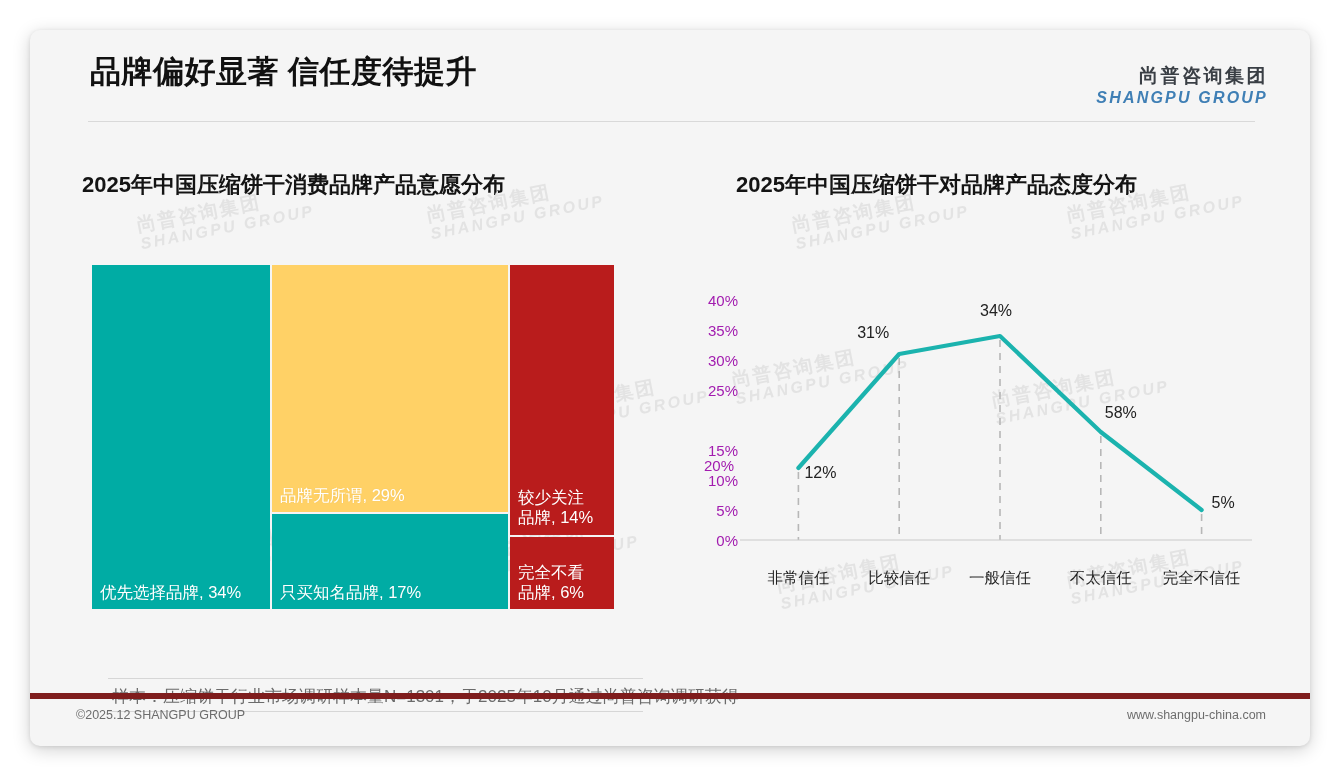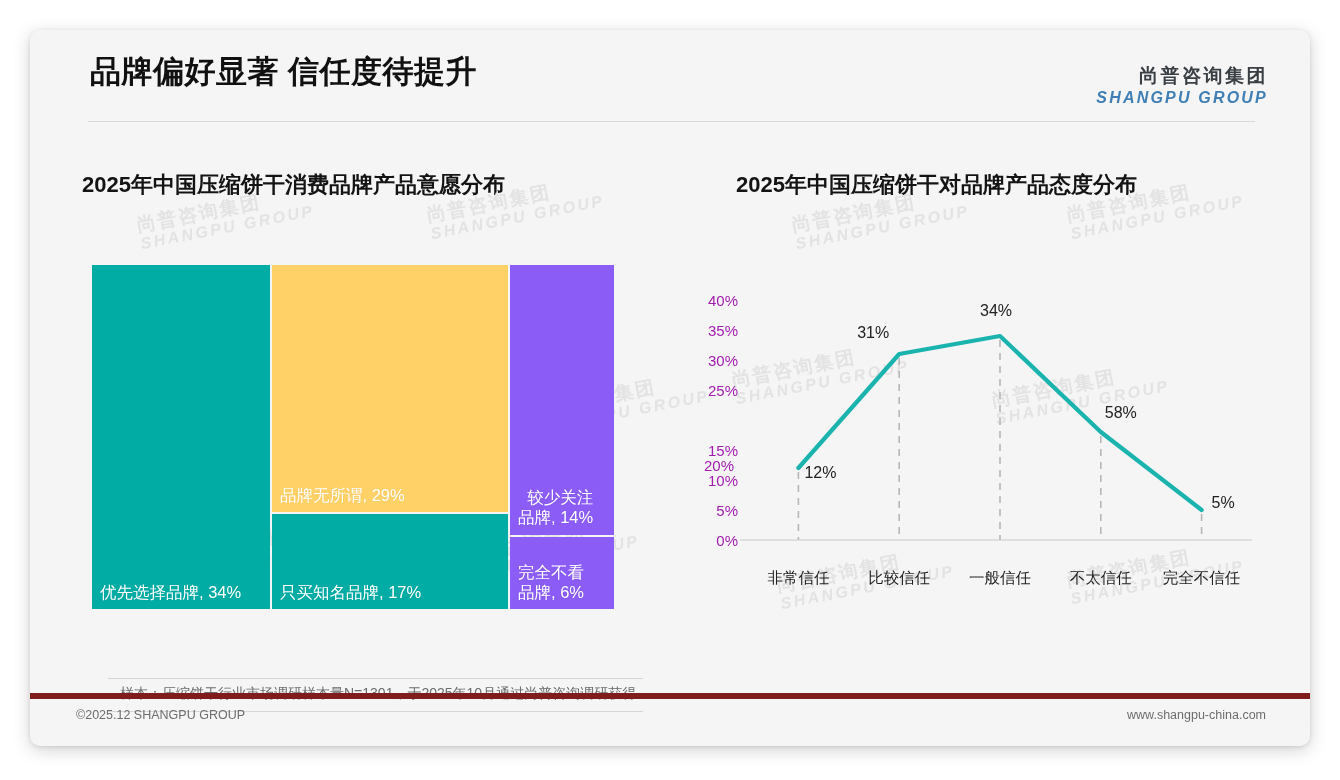--- a/index.html
+++ b/index.html
@@ -115,21 +115,21 @@
     position: absolute;
     left: 8px;
     bottom: 6px;
     font-size: 16.5px;
     line-height: 1.25;
     text-shadow: 0 0 2px rgba(0,0,0,0.06);
     white-space: pre-line;
   }
   .teal   { background: #00ACA4; text-decoration: underline; }
   .yellow { background: #FFD166; }
-  .blue   { background: #8b5cf6; text-align: right; }
+  .blue   { background: #b91c1c; }
 
   
   #linechart {
     position: absolute;
     left: 640px;
     top: 228px;
     width: 600px;
     height: 360px;
   }
   #plot-svg { position: absolute; left: 0; top: 0; }
@@ -163,24 +163,23 @@
     left: 78px;
     top: 648px;
     width: 535px;
     height: 1px;
     background: #d6d6d6;
   }
   #footnote {
     position: absolute;
     left: 82px;
     top: 655px;
-    font-size: 14px;
+    font-size: 17px;
     color: #6b6b6b;
     white-space: nowrap;
-    margin-left: 8px;
   }
   #footnote-rule2 {
     position: absolute;
     left: 78px;
     top: 681px;
     width: 535px;
     height: 1px;
     background: #d6d6d6;
   }
   #footer {

